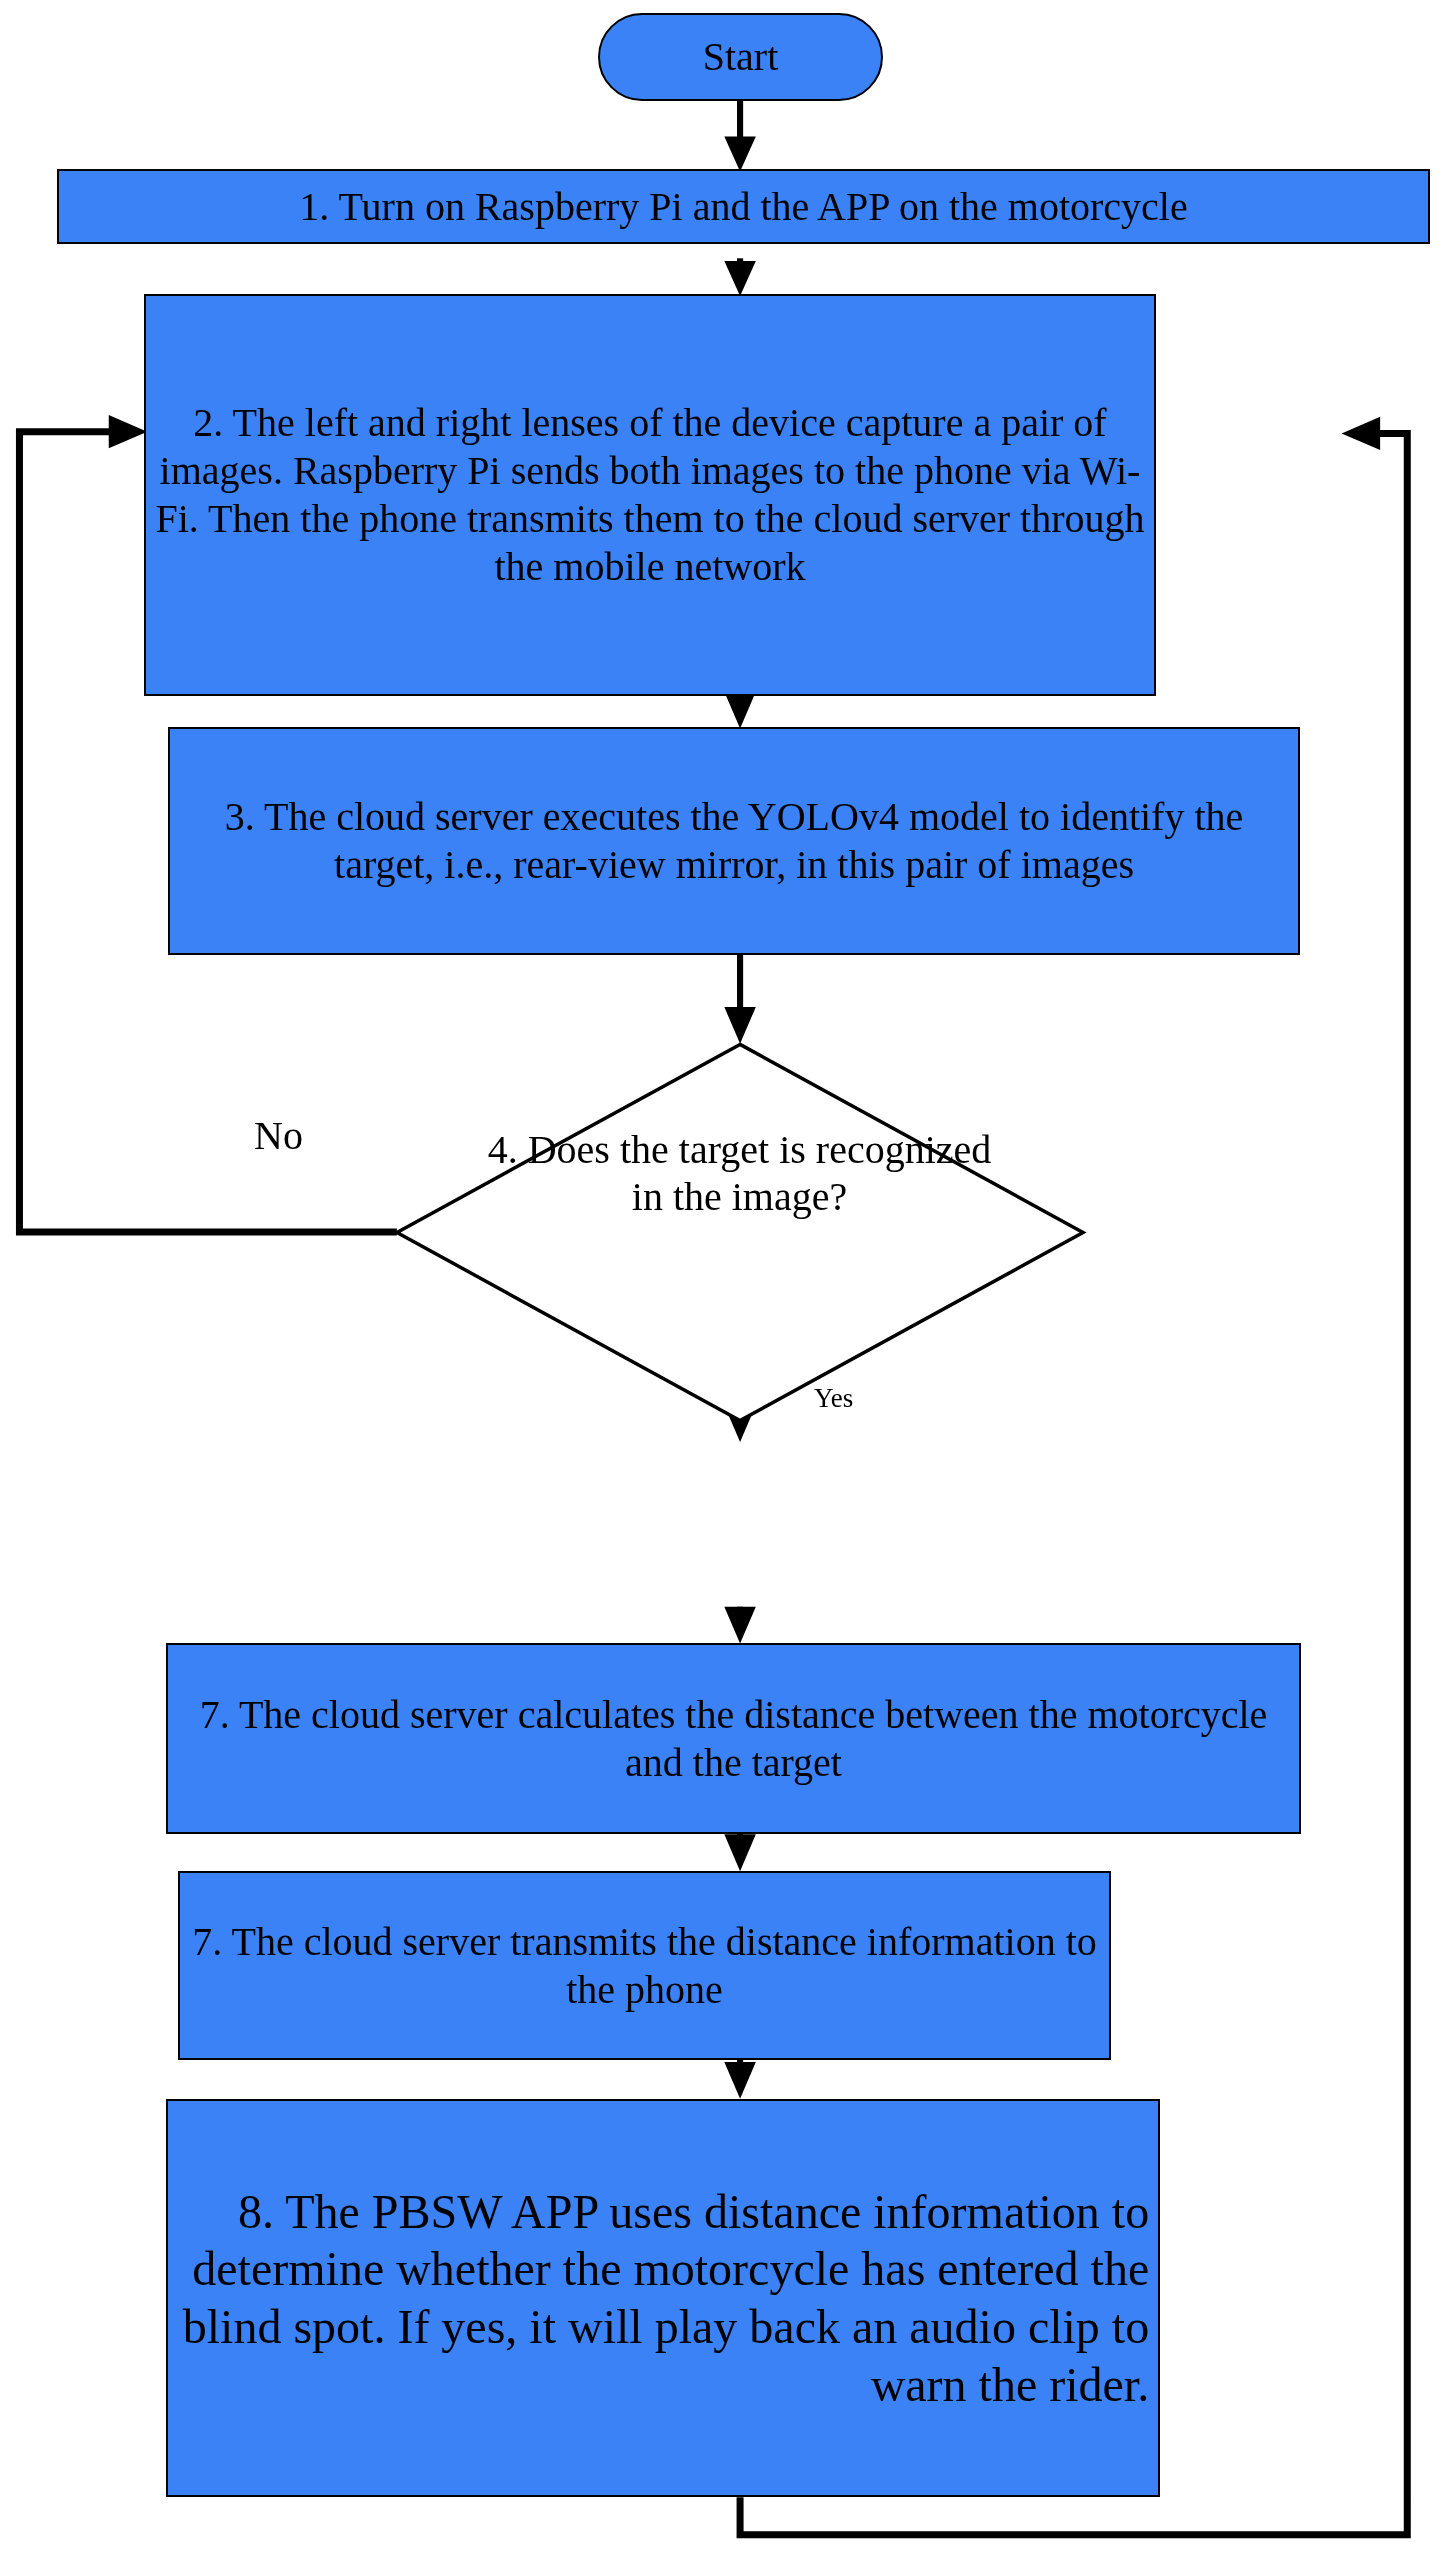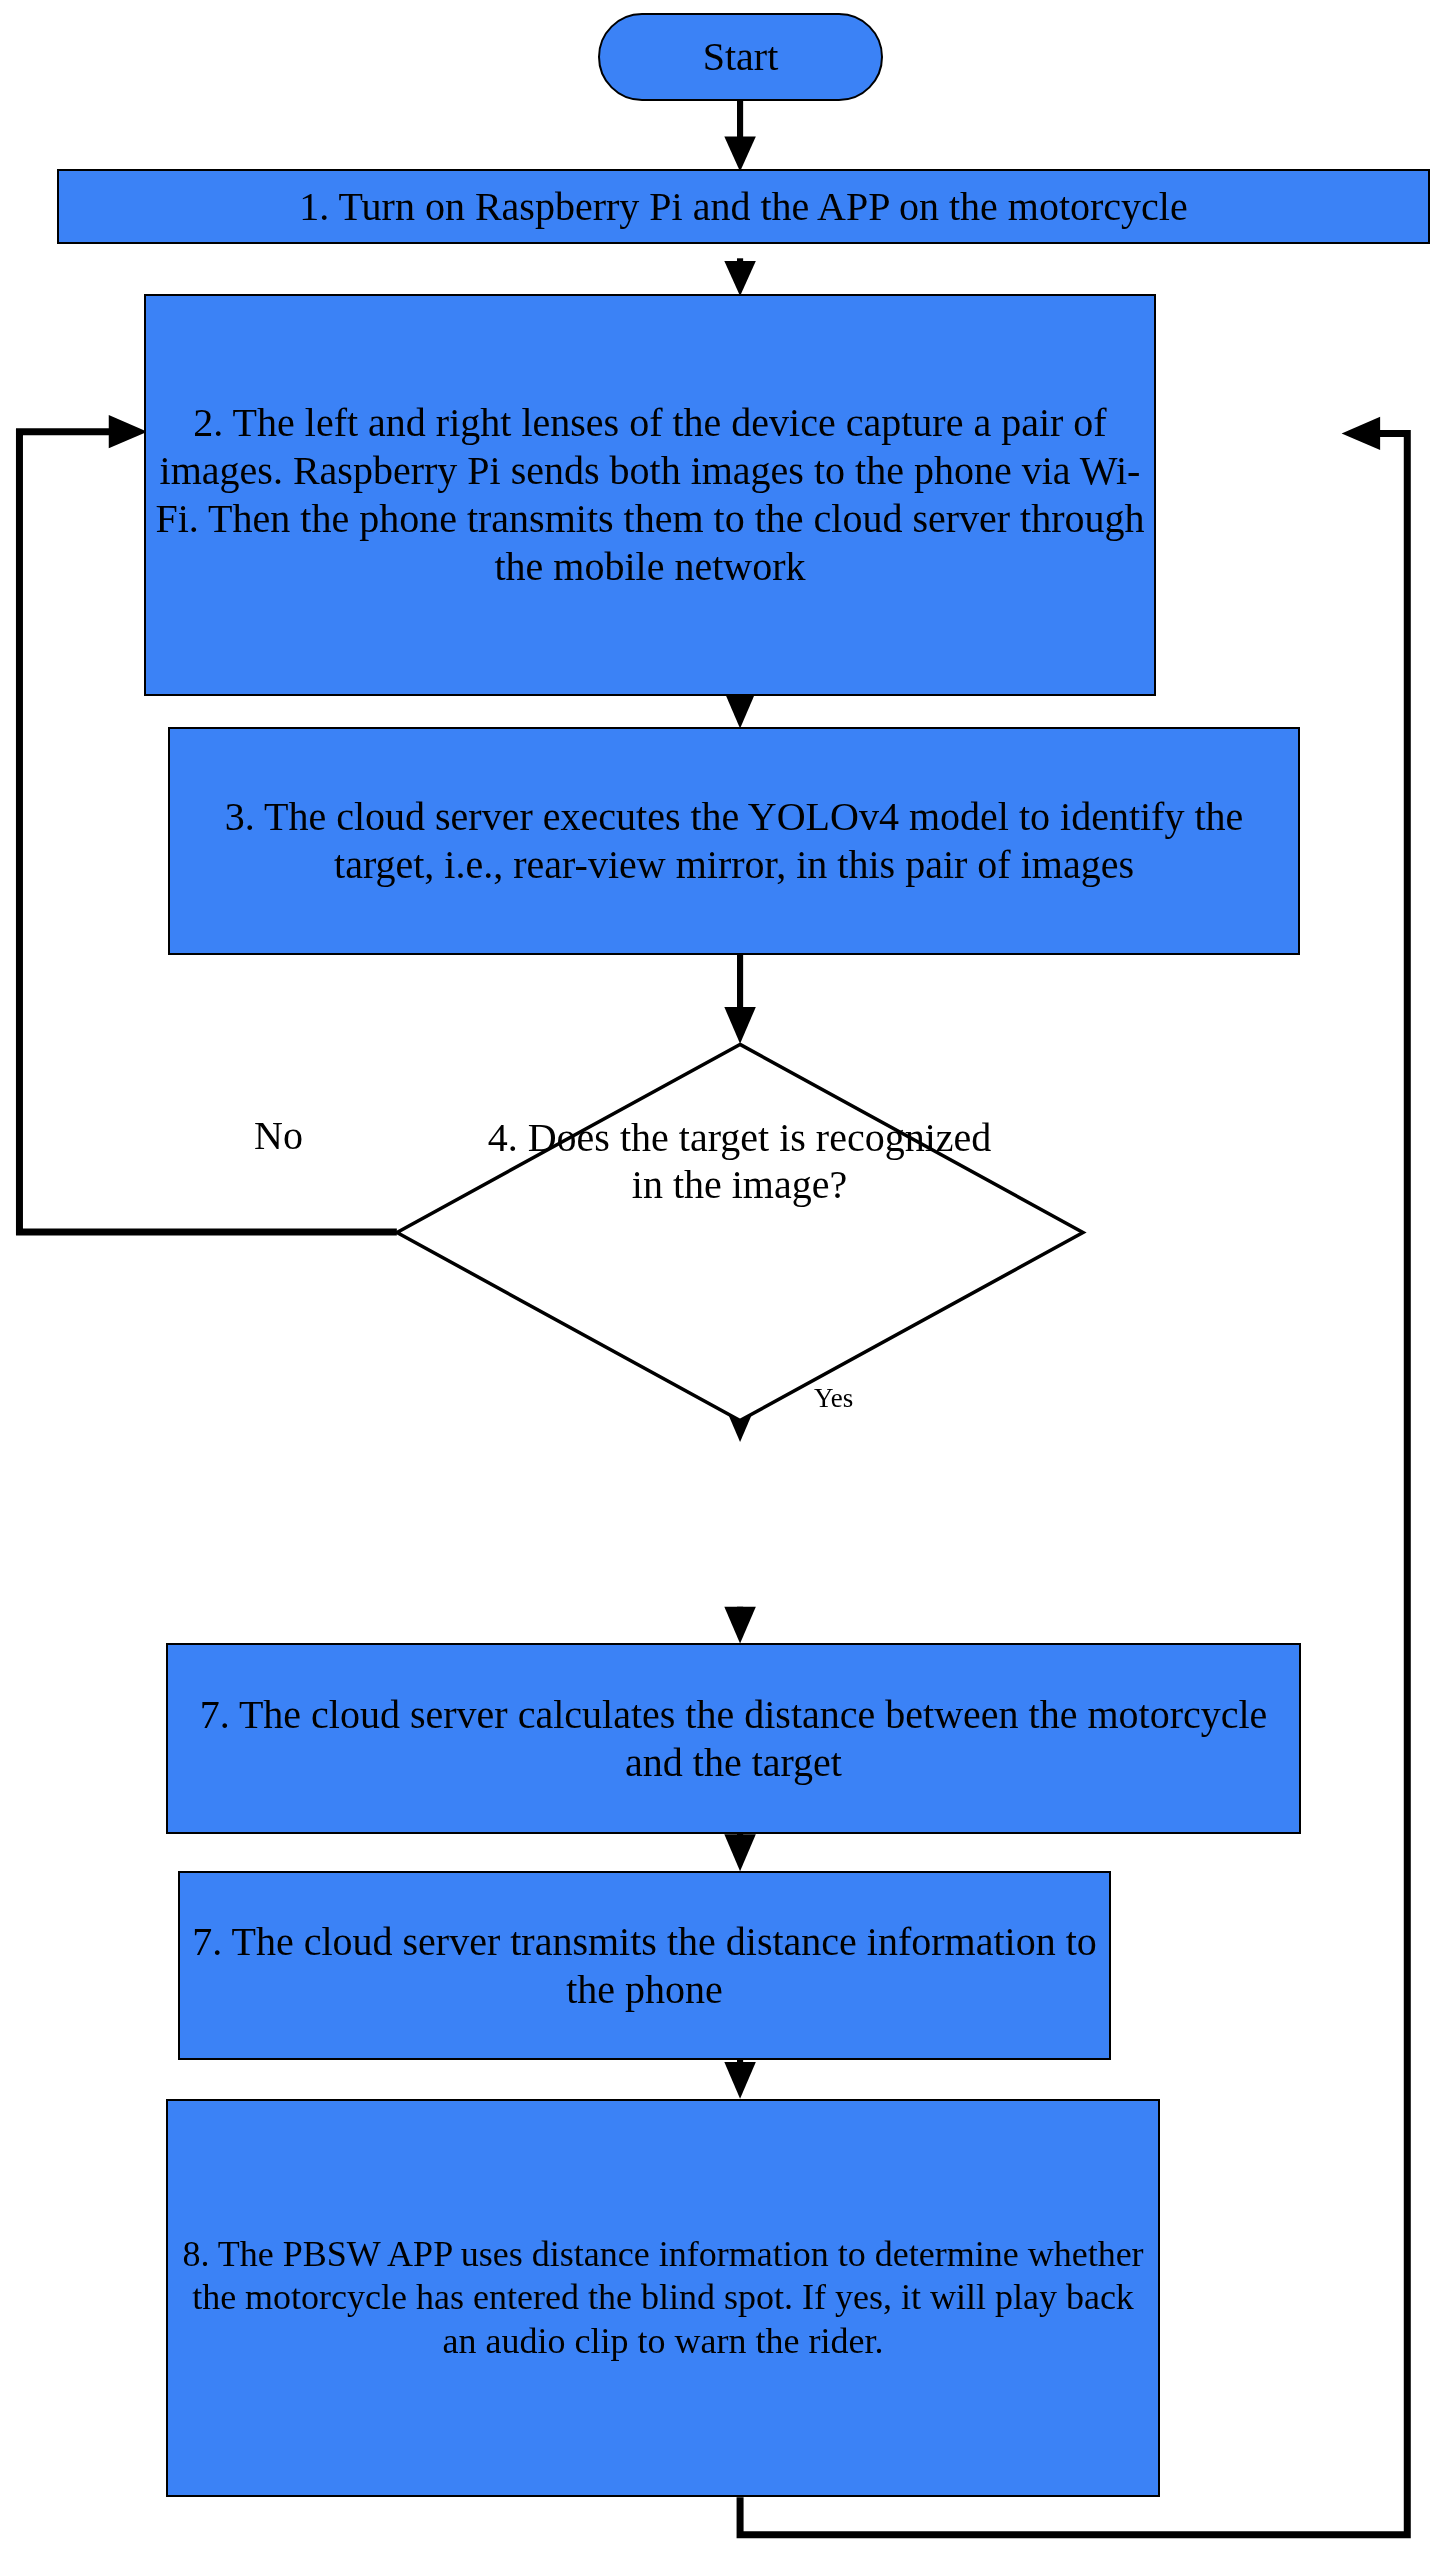--- a/index.html
+++ b/index.html
@@ -47,20 +47,21 @@
     left: 0;
     top: 0;
     overflow: visible;
   }
   .diamond-label {
     position: absolute;
     text-align: center;
     line-height: 1.18;
     z-index: 4;
     pointer-events: none;
+    margin-top: 12px;
   }
   .edge-label {
     position: absolute;
     z-index: 5;
     white-space: nowrap;
   }
   #wires {
     position: absolute;
     left: 0;
     top: 0;
@@ -150,18 +151,18 @@
 
 
   <div class="node" style="left:166px; top:1643px; width:1135px; height:191px; font-size:40px;">
     <span class="txt">7. The cloud server calculates the distance between the motorcycle and the target</span>
   </div>
 
   <div class="node" style="left:166px; top:1871px; width:933px; height:189px; font-size:40px;margin-left:12px;">
     <span class="txt">7. The cloud server transmits the distance information to the phone</span>
   </div>
 
-  <div class="node" style="left:166px; top:2099px; width:994px; height:398px; font-size:36px;">
+  <div class="node" style="left:166px; top:2099px; width:994px; height:398px; font-size:48px;text-align:right;">
     <span class="txt">8. The PBSW APP uses distance information to determine whether the motorcycle has entered the blind spot. If yes, it will play back an audio clip to warn the rider.</span>
   </div>
 
 </div>
 
 
 </body></html>

